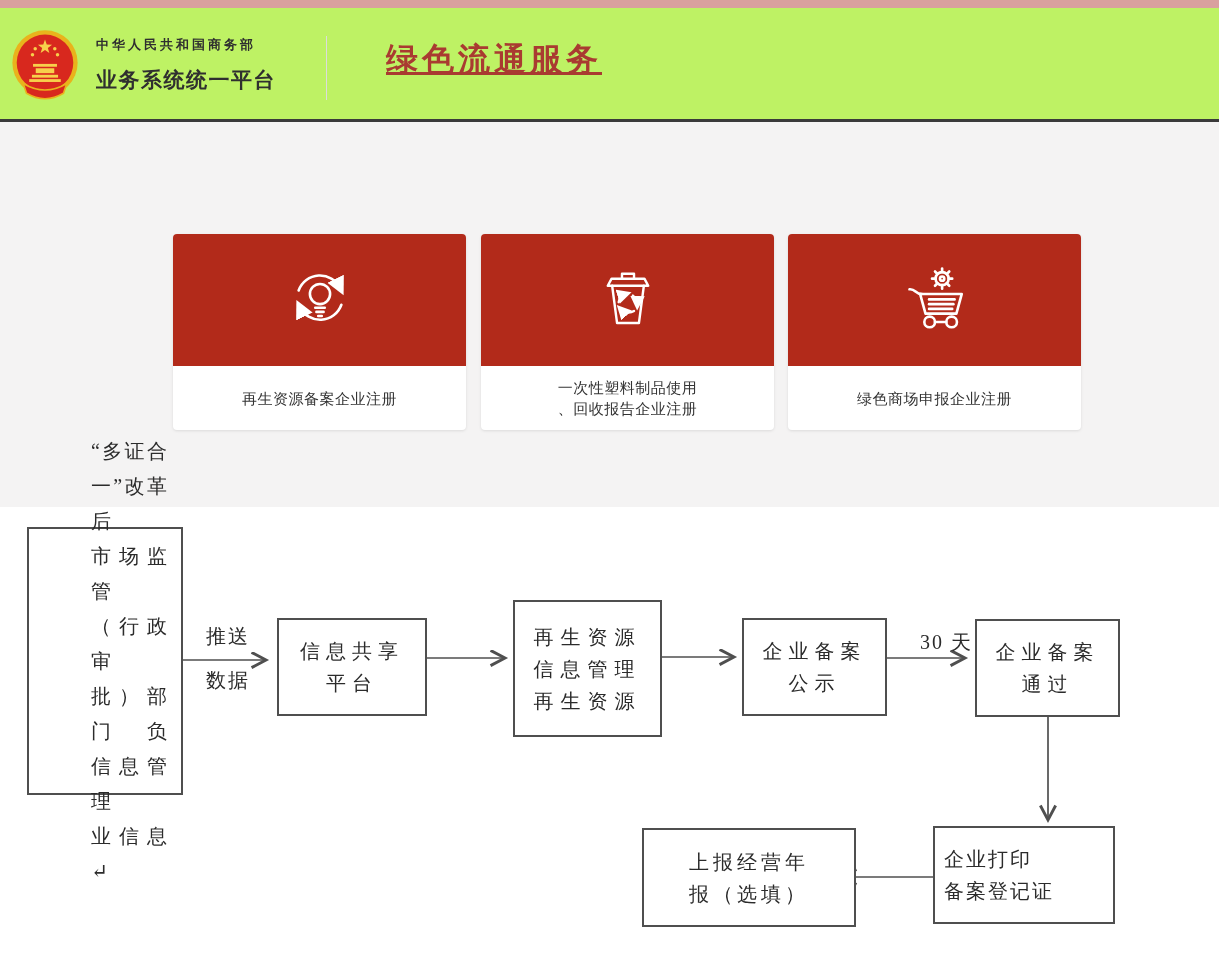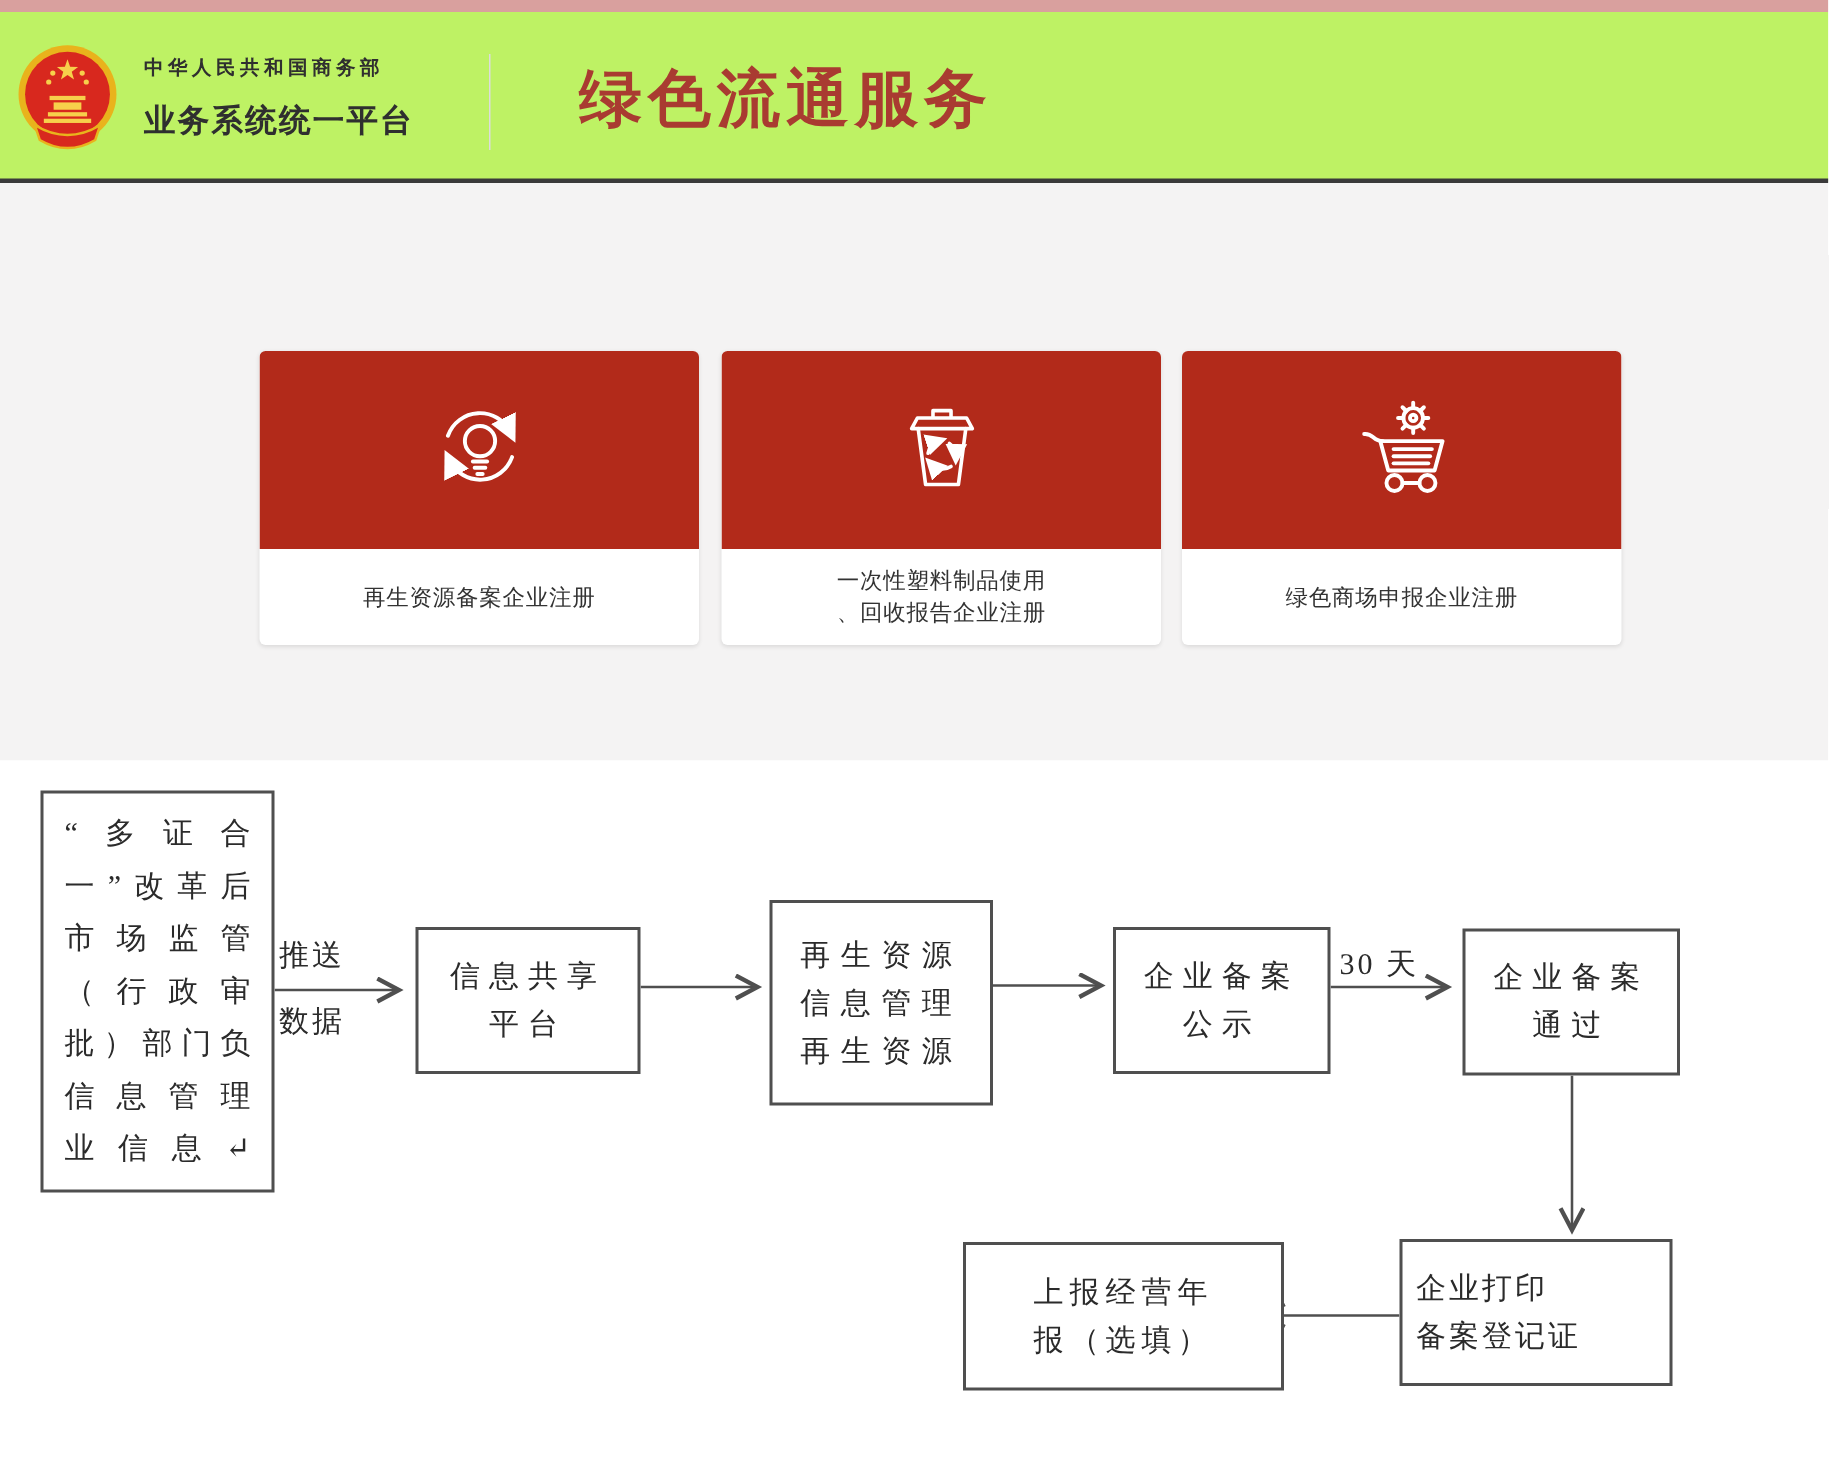--- a/index.html
+++ b/index.html
@@ -7,22 +7,22 @@
   #page { position:relative; width:1219px; height:973px; background:#ffffff; overflow:hidden; }
 
   
   .topbar { position:absolute; left:0; top:0; width:1219px; height:8px; background:#d9a09e; }
   .header { position:absolute; left:0; top:8px; width:1219px; height:113px; background:#bef264; }
   .emblem { position:absolute; left:10px; top:20px; width:70px; height:74px; }
   .org { position:absolute; left:96px; top:28px; color:#2f2f2f; }
   .org .ministry { font-size:13px; font-weight:bold; letter-spacing:3px; }
   .org .platform { font-size:21px; font-weight:bold; letter-spacing:1.5px; margin-top:12px; }
   .hdr-divider { position:absolute; left:326px; top:28px; width:1px; height:64px; background:#dcdcdc; }
-  .page-title { position:absolute; left:386px; top:30px; font-size:42px; font-weight:bold;
-                color:#a93b31; letter-spacing:4px; }
+  .page-title { position:absolute; left:386px; top:30px; font-size:32px; font-weight:bold;
+                color:#a93b31; letter-spacing:4px;text-decoration:underline; }
   .dark-line { position:absolute; left:0; top:119px; width:1219px; height:3px; background:#3a3a3a; }
 
   
   .band { position:absolute; left:0; top:122px; width:1219px; height:385px; background:#f4f3f3; }
   .card { position:absolute; top:112px; width:293px; height:196px; border-radius:4px;
           overflow:hidden; background:#fff; box-shadow:0 1px 3px rgba(0,0,0,0.10); cursor:pointer; }
   .card-1 { left:173px; } .card-2 { left:481px; } .card-3 { left:788px; }
   .card-red { height:132px; background:#b22a1a; display:flex; align-items:center; justify-content:center; }
   .card-label { height:64px; display:flex; flex-direction:column; align-items:center;
                 justify-content:center; font-size:15px; color:#333; line-height:21px; letter-spacing:0.5px; }
@@ -31,29 +31,29 @@
   .flow { position:absolute; left:0; top:507px; width:1219px; height:466px; background:#ffffff;
           font-family:"Liberation Serif","DejaVu Serif",serif; color:#2b2b2b; }
   .flow svg.wires { position:absolute; left:0; top:0; }
   .fnode { position:absolute; background:#fff; border:2px solid #4f4f4f; display:flex;
            flex-direction:column; align-items:center; justify-content:center;
            font-size:20px; line-height:1.6; letter-spacing:6px; text-align:center; }
   .fnode span { display:block; white-space:nowrap; }
   .n-collect { left:27px;  top:20px;  width:156px; height:268px; padding:10px 14px;
                align-items:stretch; letter-spacing:0; }
   .n-collect span { text-align:justify; text-align-last:justify; white-space:normal;
-                    line-height:35px; font-size:20px; }
+                    line-height:35px; font-size:20px;margin-left:48px; }
   .n-share   { left:277px; top:111px; width:150px; height:98px; }
   .n-renew   { left:513px; top:93px;  width:149px; height:137px; letter-spacing:7px; }
   .n-public  { left:742px; top:111px; width:145px; height:98px; }
   .n-pass    { left:975px; top:112px; width:145px; height:98px; }
   .n-print   { left:933px; top:319px; width:182px; height:98px; align-items:flex-start;
                padding-left:9px; letter-spacing:2px; text-align:left; }
   .n-report  { left:642px; top:321px; width:214px; height:99px; letter-spacing:4px; }
-  .edge-label { position:absolute; font-size:20px; letter-spacing:2px; text-align:left; }
+  .edge-label { position:absolute; font-size:20px; letter-spacing:2px; text-align:right; }
   .lbl-push-1 { left:186px; top:116px; width:64px; }
   .lbl-push-2 { left:186px; top:160px; width:64px; }
   .lbl-days   { left:893px; top:122px; width:80px; }
 </style>
 </head>
 <body>
 
 <div id="page">
 
   <div class="topbar"></div>

